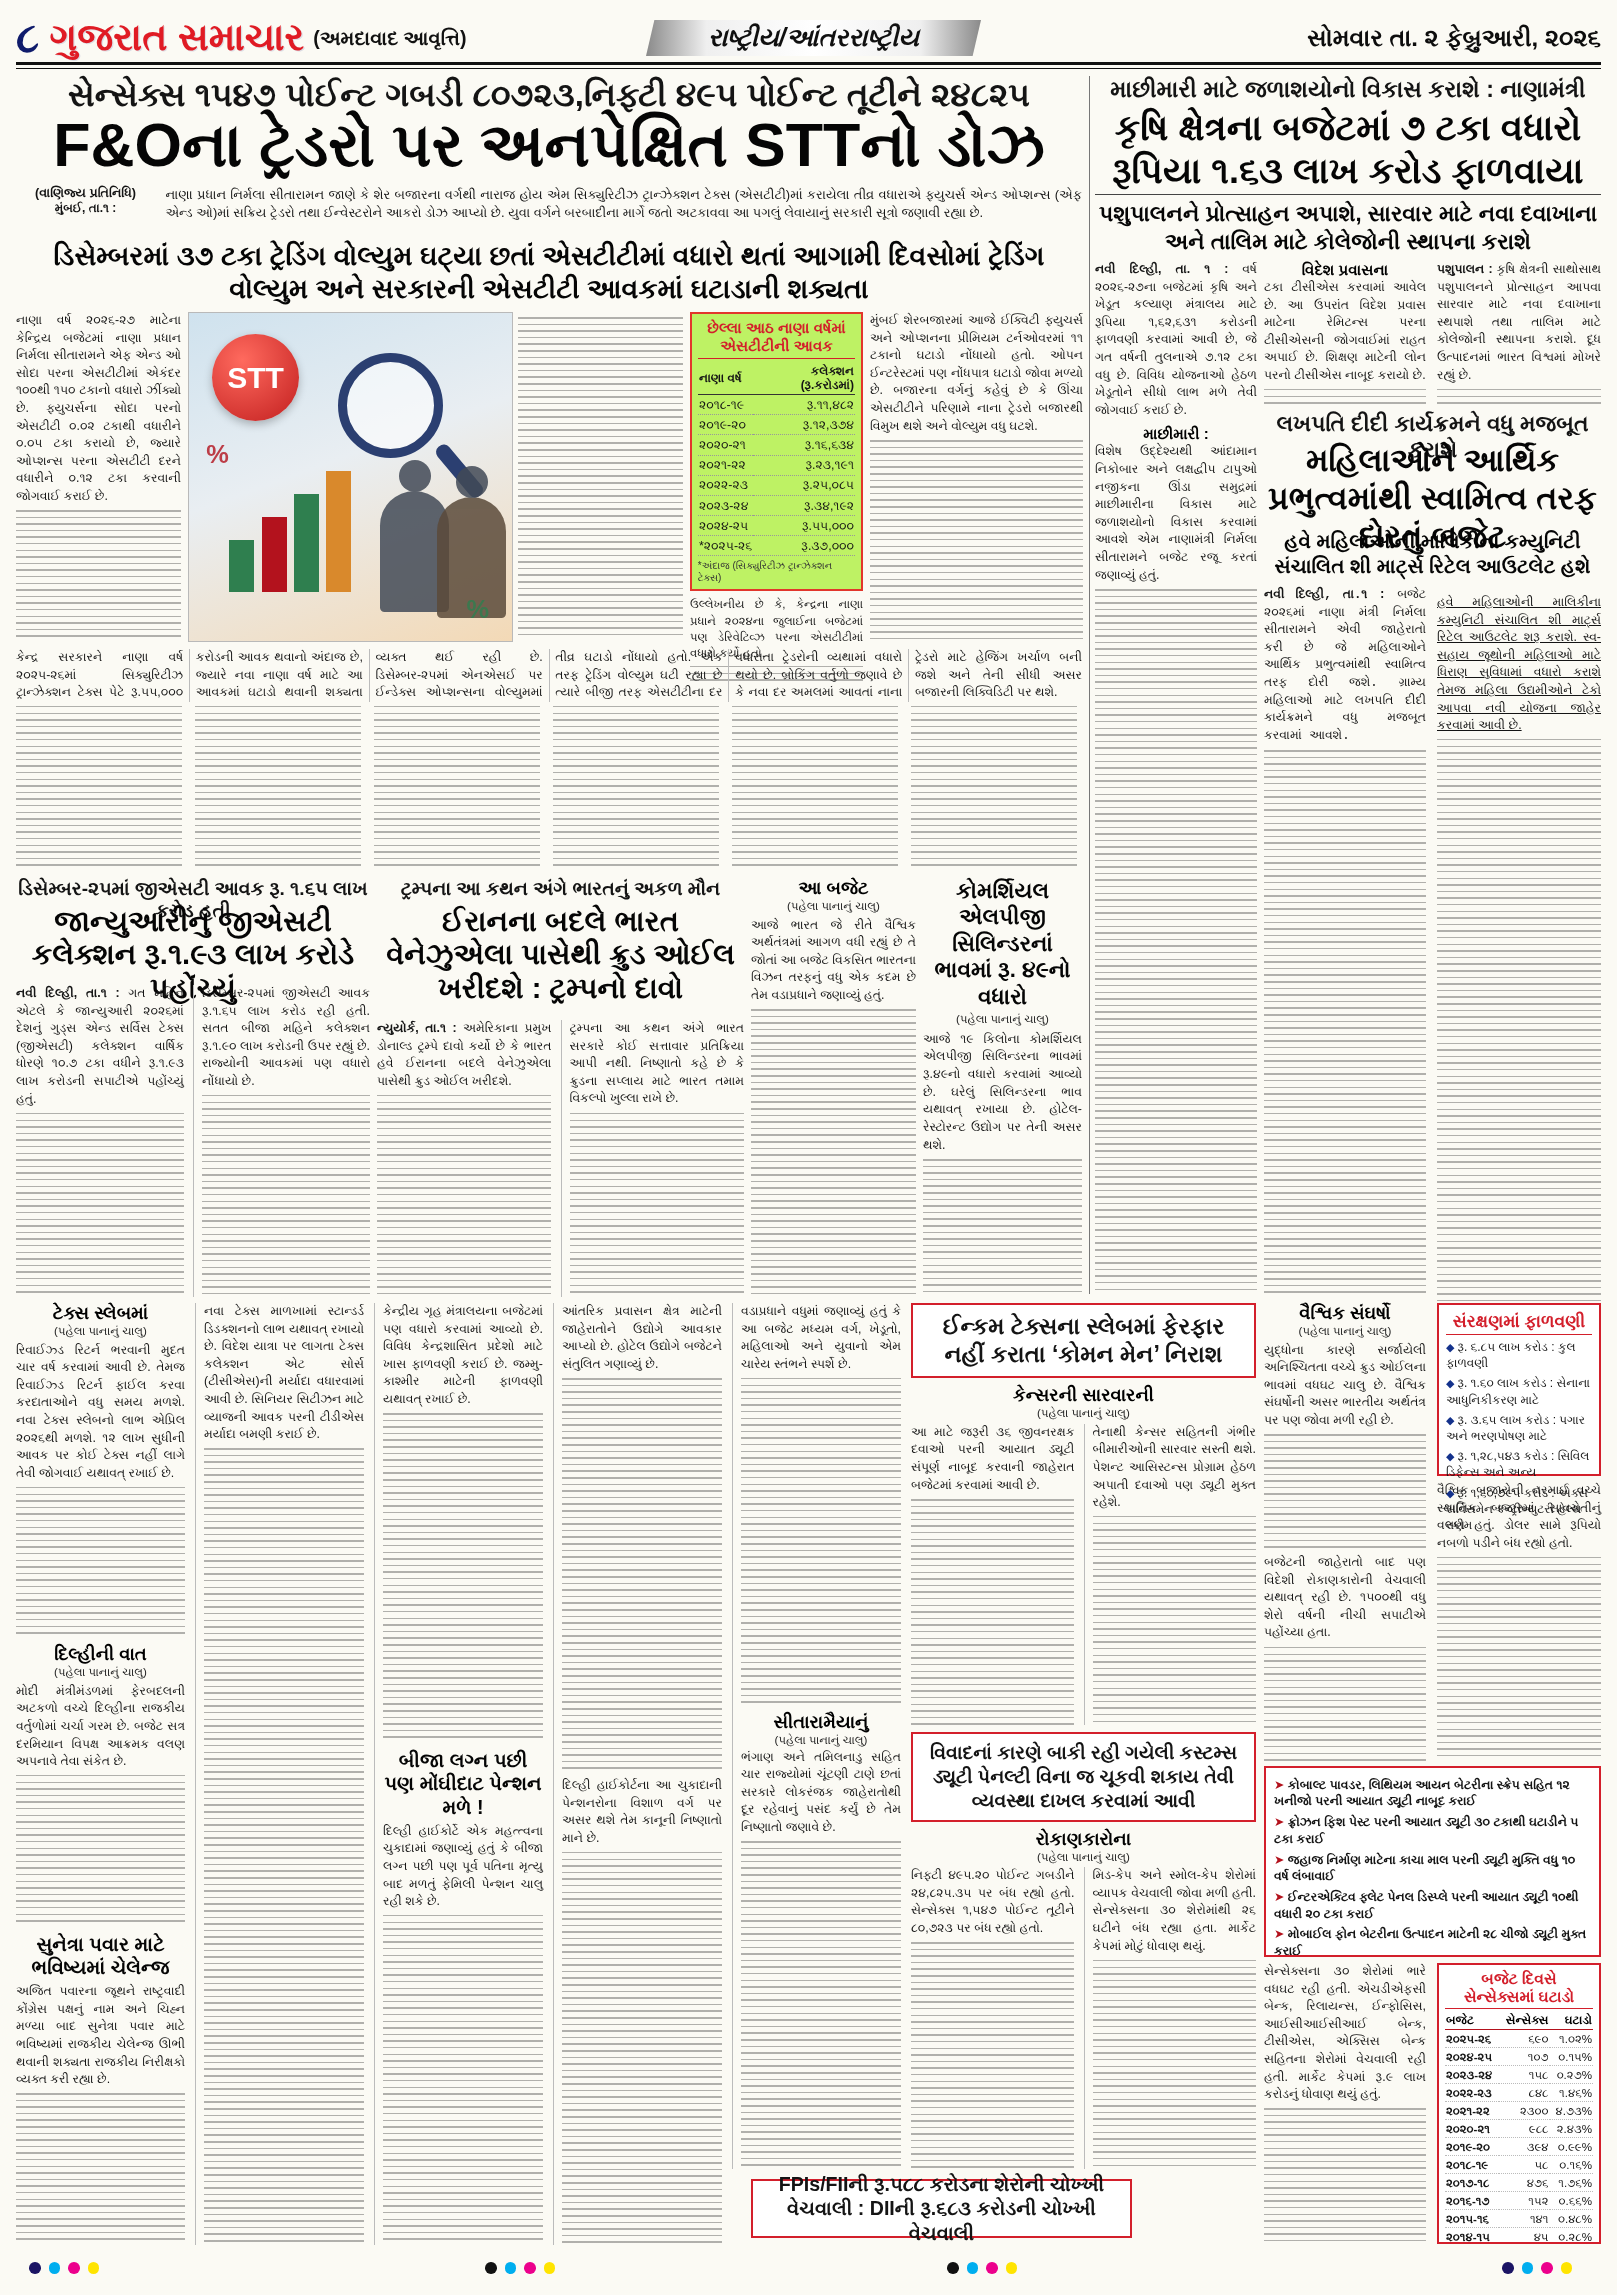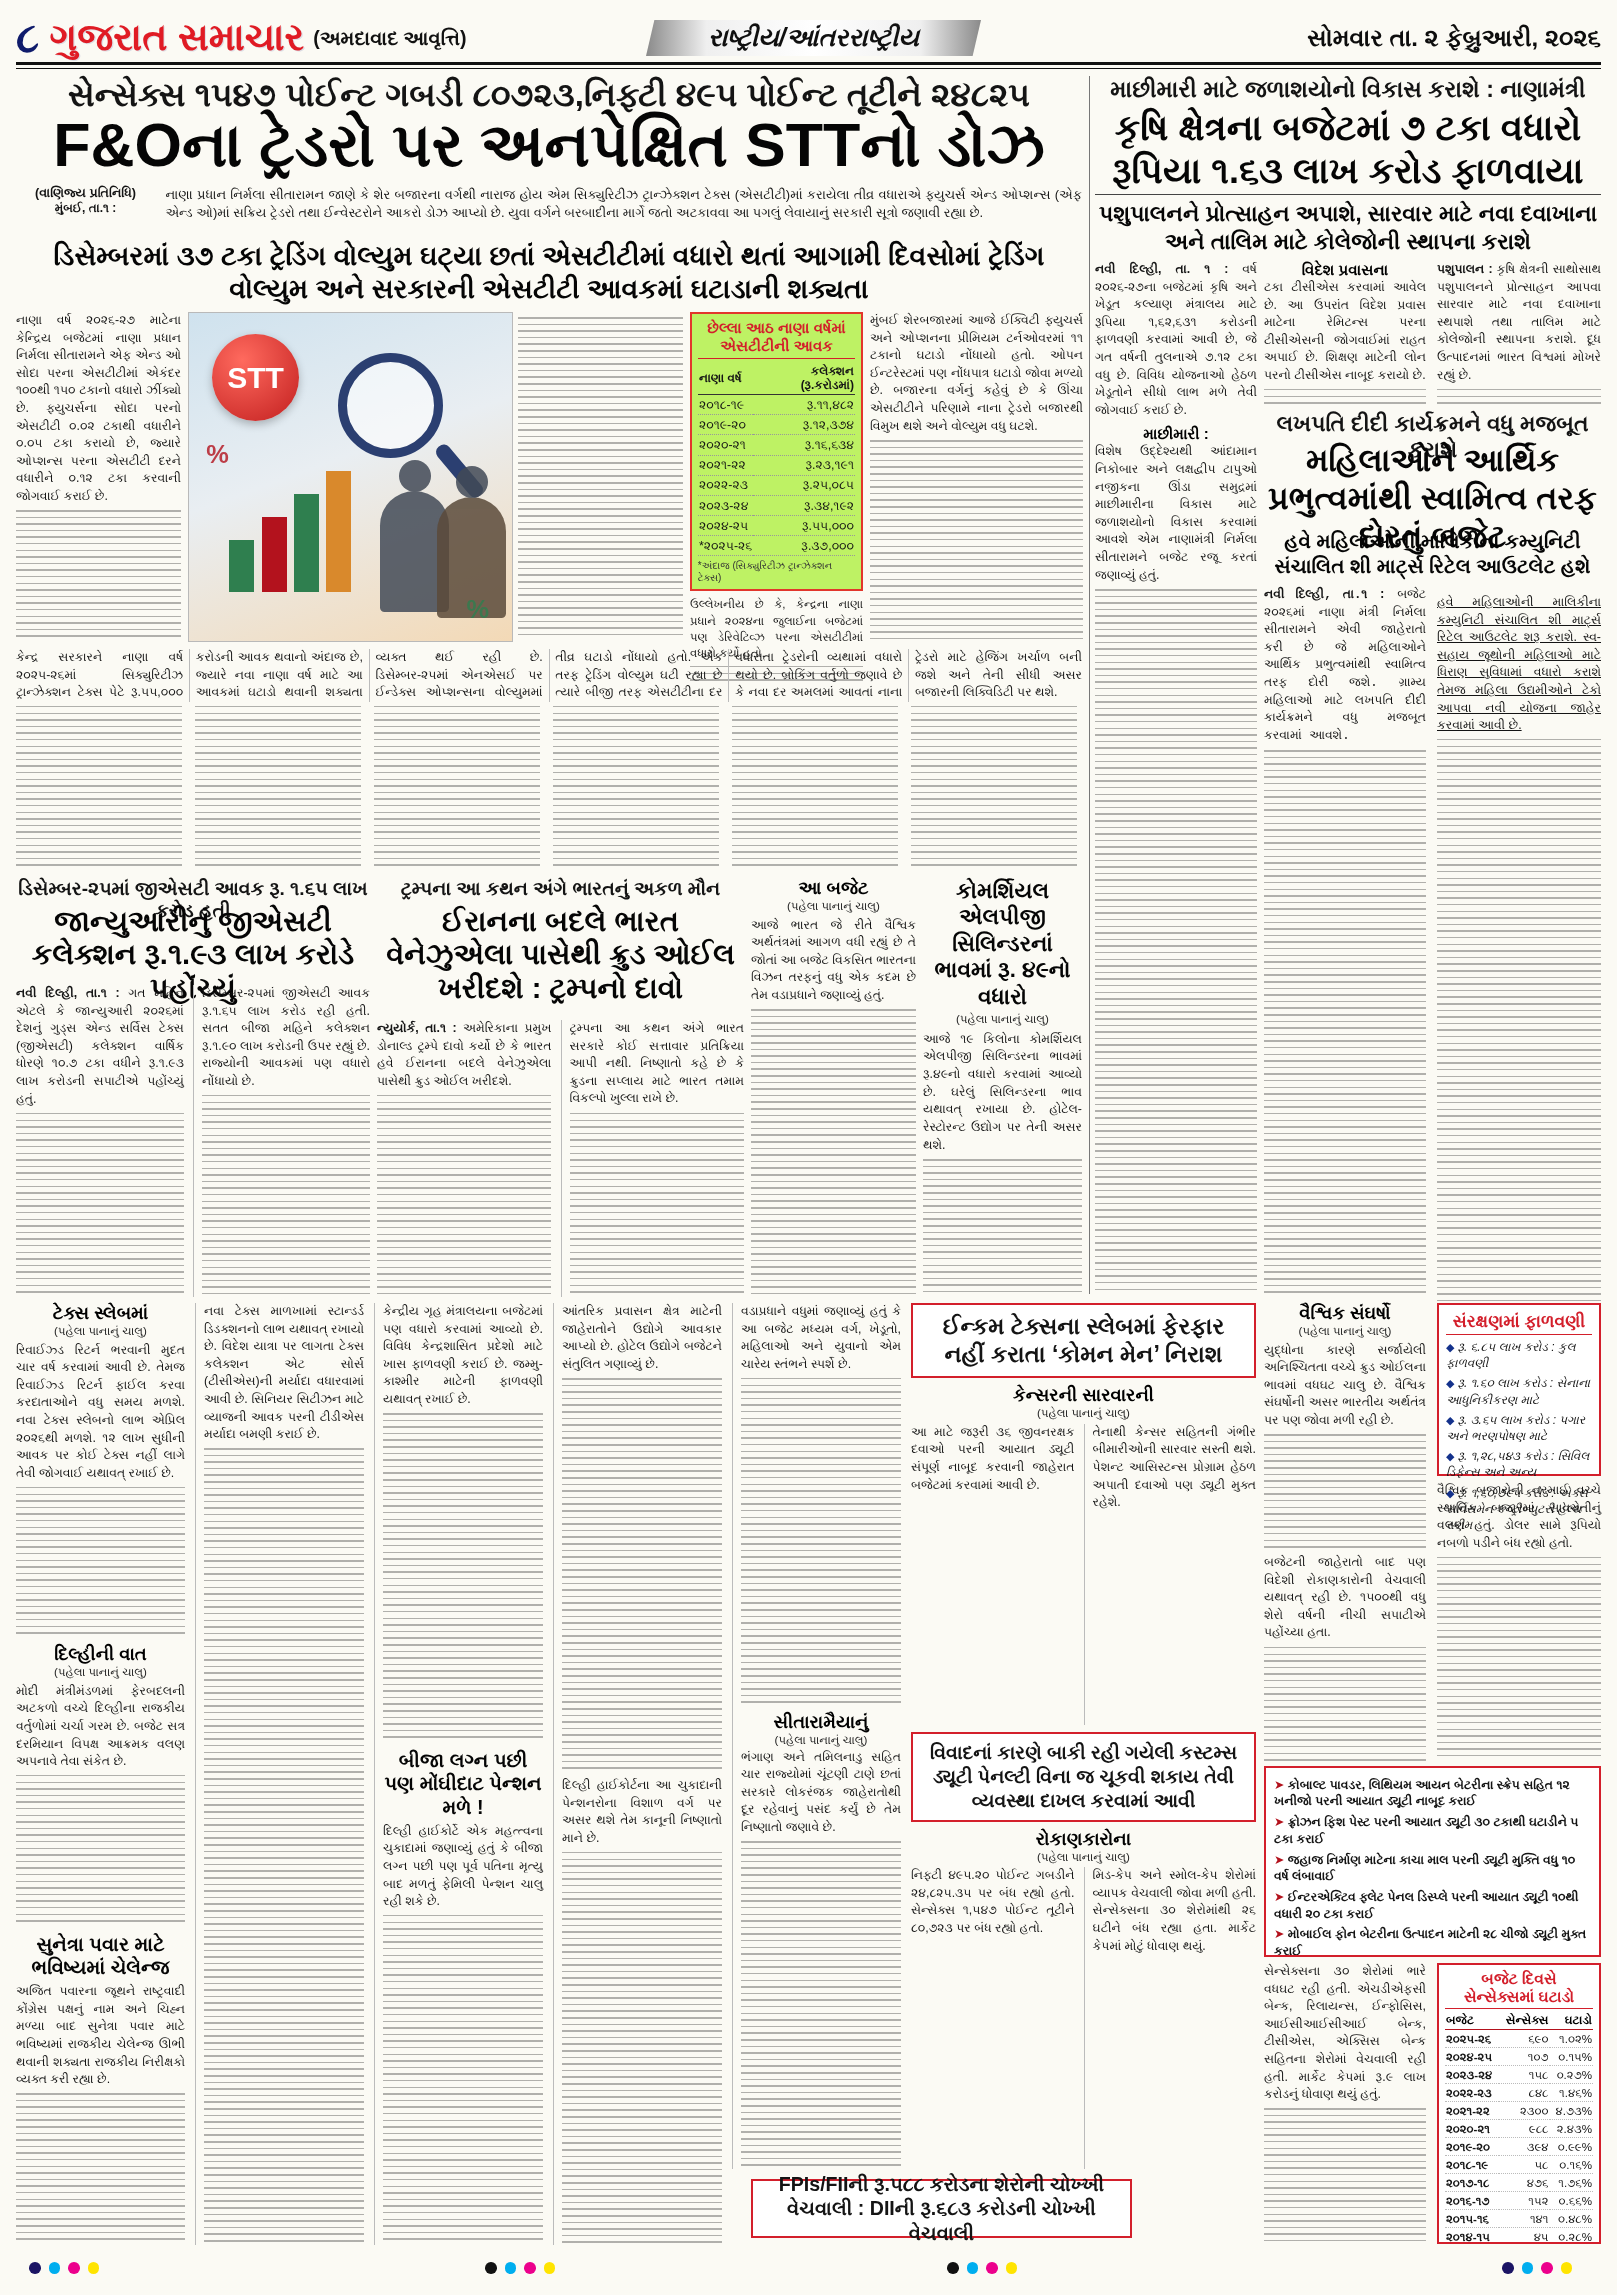--- a/index.html
+++ b/index.html
@@ -1,21 +1,21 @@
 <!DOCTYPE html>
 <html lang="gu" style="font-size:9.2px"><head>
 <meta charset="utf-8">
 <style>
   html,body{margin:0;padding:0;background:#e8e6e0;}
   .page{position:relative;width:1617px;height:2295px;background:#fbfaf4;margin:0 auto;
         font-family:"Liberation Sans","DejaVu Sans",sans-serif;color:#141414;overflow:hidden;}
   .abs{position:absolute;}
   .flexcol{display:flex;flex-direction:column;}
   .twocol{display:flex;gap:9.2px;flex:1 1 auto;min-height:0;}
-  .twocol>div{flex:1 1 0;display:flex;flex-direction:row;}
+  .twocol>div{flex:1 1 0;display:flex;flex-direction:column;}
   .body-sm{font-size:12.4px;line-height:1.42;text-align:justify;color:#161616;}
   .body-xs{font-size:11.6px;line-height:1.4;text-align:justify;color:#161616;}
   .dl{font-weight:bold;}
   .hl{font-weight:bold;color:#050505;}
   .center{text-align:center;}
   .colhead{font-weight:bold;text-align:center;font-size:18px;color:#000;}
   .cont{text-align:center;font-size:11.6px;color:#222;}
   .kicker-main{font-size:33px;font-weight:bold;letter-spacing:0;}
   .rule-thick{position:absolute;left:16px;right:16px;height:2.9px;background:#111;}
   .rule-thin{position:absolute;left:16px;right:16px;height:1.2px;background:#111;}
@@ -37,21 +37,21 @@
   .date-line{font-size:24px;font-weight:bold;color:#0d0d0d;text-align:right;}
   
   .stt{width:100%;border-collapse:collapse;}
   .stt-box{border:2.3px solid #e2362c;background:#bef264;padding:4.6px 5.8px;box-sizing:border-box;}
   .stt-title{color:#d31f2b;font-weight:bold;font-size:15px;text-align:center;line-height:1.2;border-bottom:1.2px solid #d31f2b;padding-bottom:3.5px;margin-bottom:2.3px;}
   .stt th{font-size:12px;border-bottom:1.2px solid #333;padding:2.3px 1.2px;text-align:left;}
   .stt td{font-size:12.4px;padding:2.6px 1.2px;border-bottom:0.6px dotted #999;}
   .stt td:last-child,.stt th:last-child{text-align:right;}
   .stt-foot{font-size:10px;margin-top:3.5px;color:#333;}
   
-  .def-item{font-size:12px;line-height:1.35;margin:4px 0;text-align:left;font-style:italic;}
+  .def-item{font-size:12px;line-height:1.35;margin:4px 0;text-align:left;}
   .def-item::before{content:"◆ ";color:#14328c;font-size:11px;}
   
   .duty-item{font-size:12.4px;line-height:1.35;margin:4px 0;font-weight:bold;}
   .duty-item::before{content:"➤ ";color:#b3121d;}
   
   .sx{width:100%;border-collapse:collapse;}
   .sx th{font-size:12px;border-bottom:1.2px solid #b3121d;padding:1.7px 1.2px;color:#000;text-align:right;}
   .sx th:first-child{text-align:left;}
   .sx td{font-size:11.6px;padding:1.5px 1.2px;border-bottom:0.6px dotted #bbb;text-align:right;}
   .sx td:first-child{text-align:left;font-weight:bold;}

